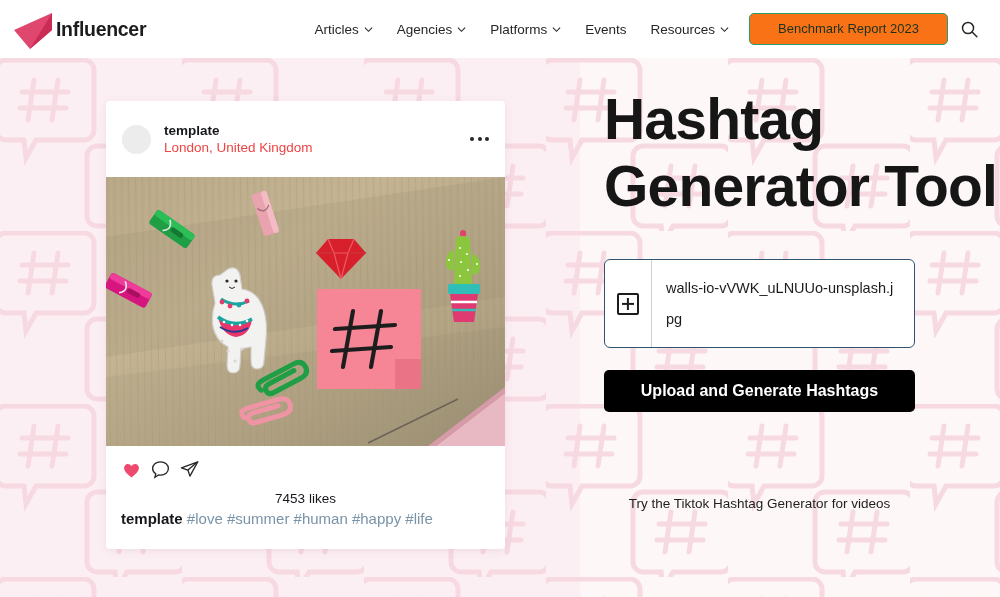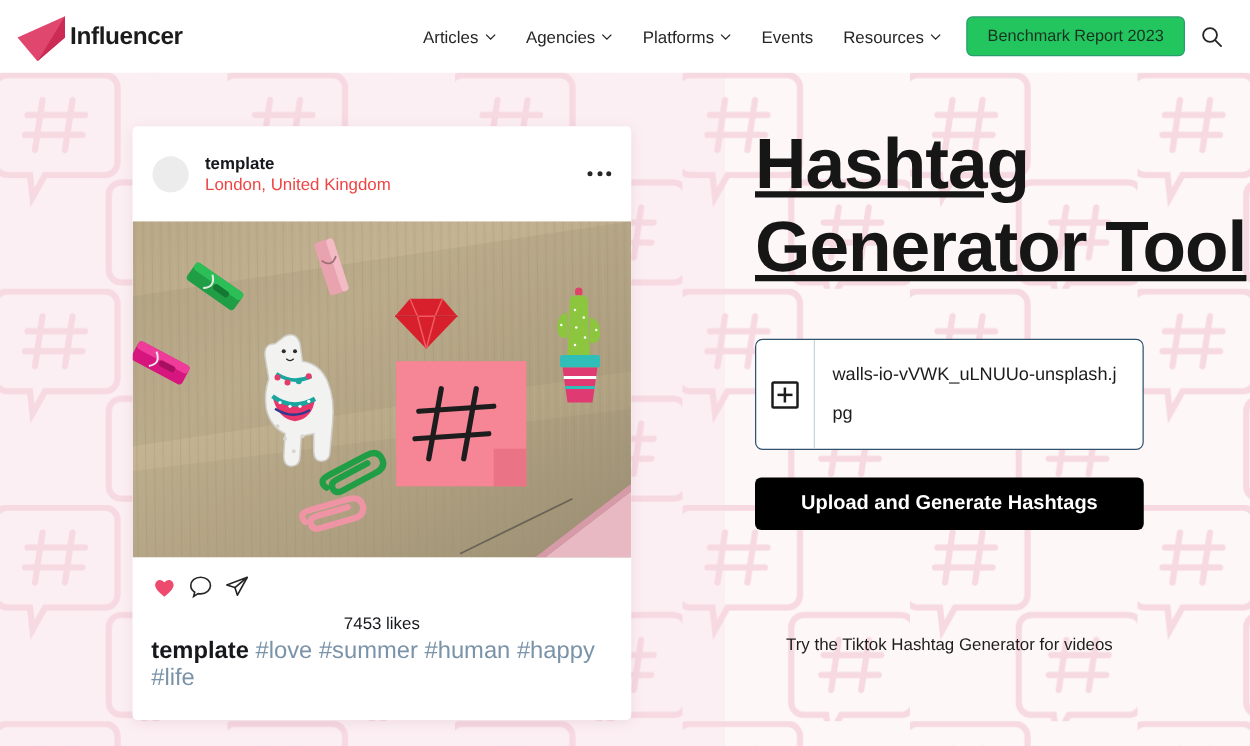--- a/index.html
+++ b/index.html
@@ -61,25 +61,25 @@
   .nav-item {
     display: flex; align-items: center; gap: 5px;
     font-size: 13.5px; color: #262626;
     padding: 6px 12px; cursor: pointer; white-space: nowrap;
   }
   .caret { display: inline-block; width: 9px; height: 9px; }
   .caret svg { display:block; }
 
   .cta {
     border: 1px solid #2a9d6e;
-    background: #22c55e;
+    background: #f97316;
     color: #18321f;
     font-size: 13px;
     border-radius: 5px;
-    padding: 7px 16px 8px;
+    padding: 7px 28px 8px;
     margin-left: 8px; margin-right: 10px;
     cursor: pointer; white-space: nowrap;
   }
   .search-btn {
     width: 22px; height: 22px; cursor: pointer;
     display: flex; align-items: center; justify-content: center;
     margin-right: 6px;
   }
 
   
@@ -109,35 +109,34 @@
   .ig-dots i { width: 4px; height: 4px; border-radius: 50%; background: #262626; display: block; }
 
   .ig-photo { width: 399px; height: 269px; display: block; }
   .ig-photo svg { display: block; }
 
   .ig-foot { padding: 11px 15px 22px; }
   .ig-actions { display: flex; align-items: center; height: 24px; }
   .ig-actions .left { display: flex; align-items: center; gap: 8px; }
   .icn { cursor: pointer; display: block; }
   .ig-likes { font-size: 13.5px; color: #16181c; margin-top: 10px; text-align: center; }
-  .ig-caption { font-size: 19px; color: #16181c; margin-top: 4px; }
+  .ig-caption { font-size: 15px; color: #16181c; margin-top: 4px; }
   .ig-caption b { font-weight: bold; }
   .ig-caption .tag { color: #7a93a8; }
 
   
   .right {
     position: absolute; left: 604px; top: 58px;
     width: 396px; height: 539px;
     z-index: 10;
   }
   .hero-title {
     font-size: 57px; font-weight: bold; color: #161616;
     line-height: 1.17; letter-spacing: -0.8px;
-    margin-top: 40px;
-    text-decoration: underline;
+    margin-top: 28px;
   }
 
   .file-field {
     margin-top: 40px;
     width: 311px;
     min-height: 80px;
     background: #ffffff;
     border: 1.6px solid #32536f;
     border-radius: 6px;
     display: flex; align-items: stretch;

